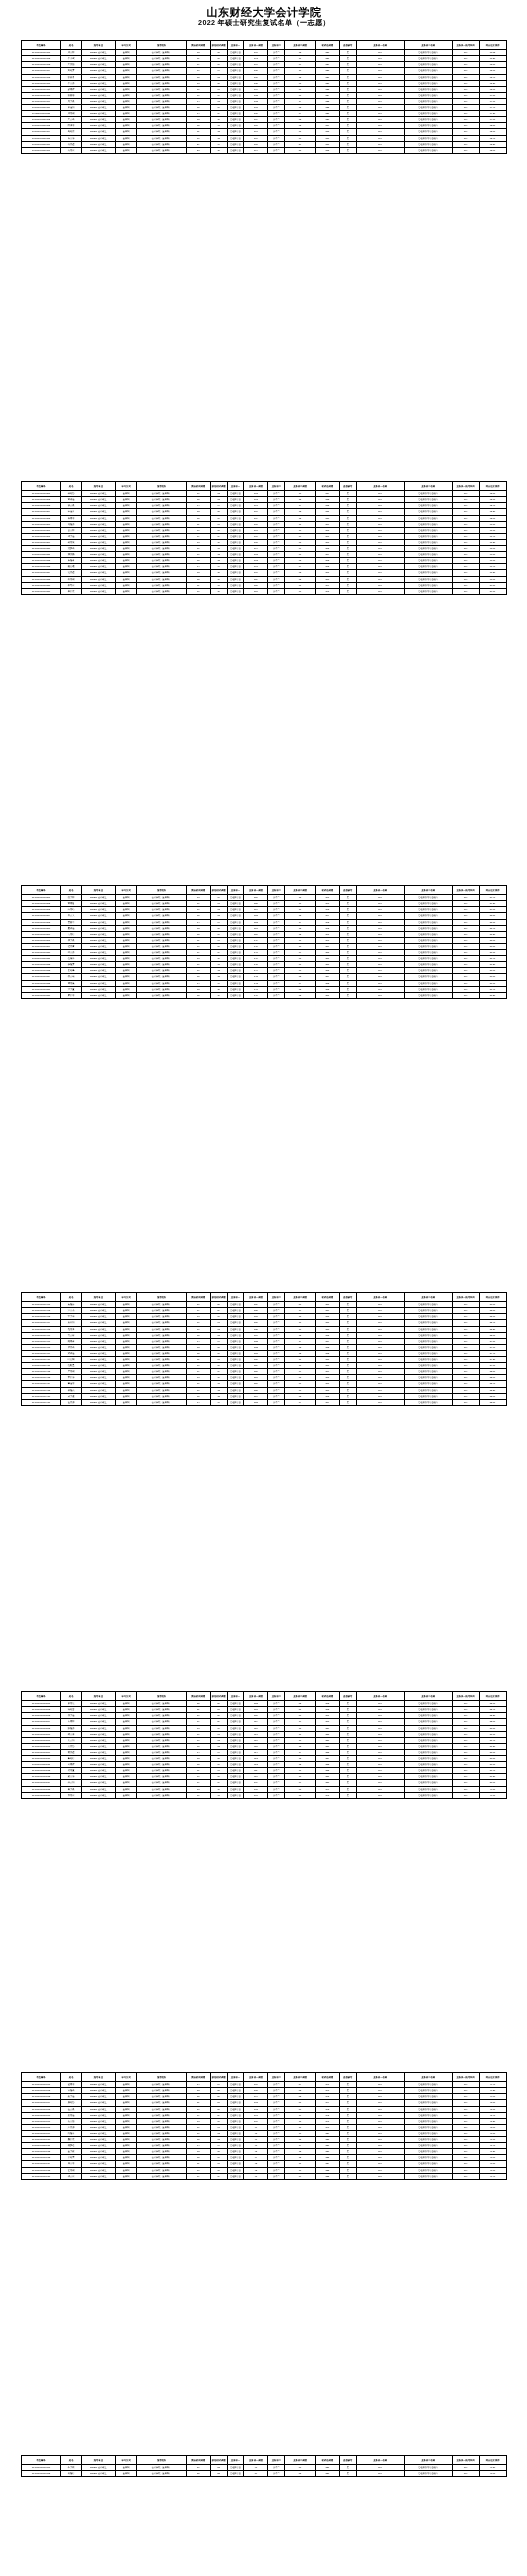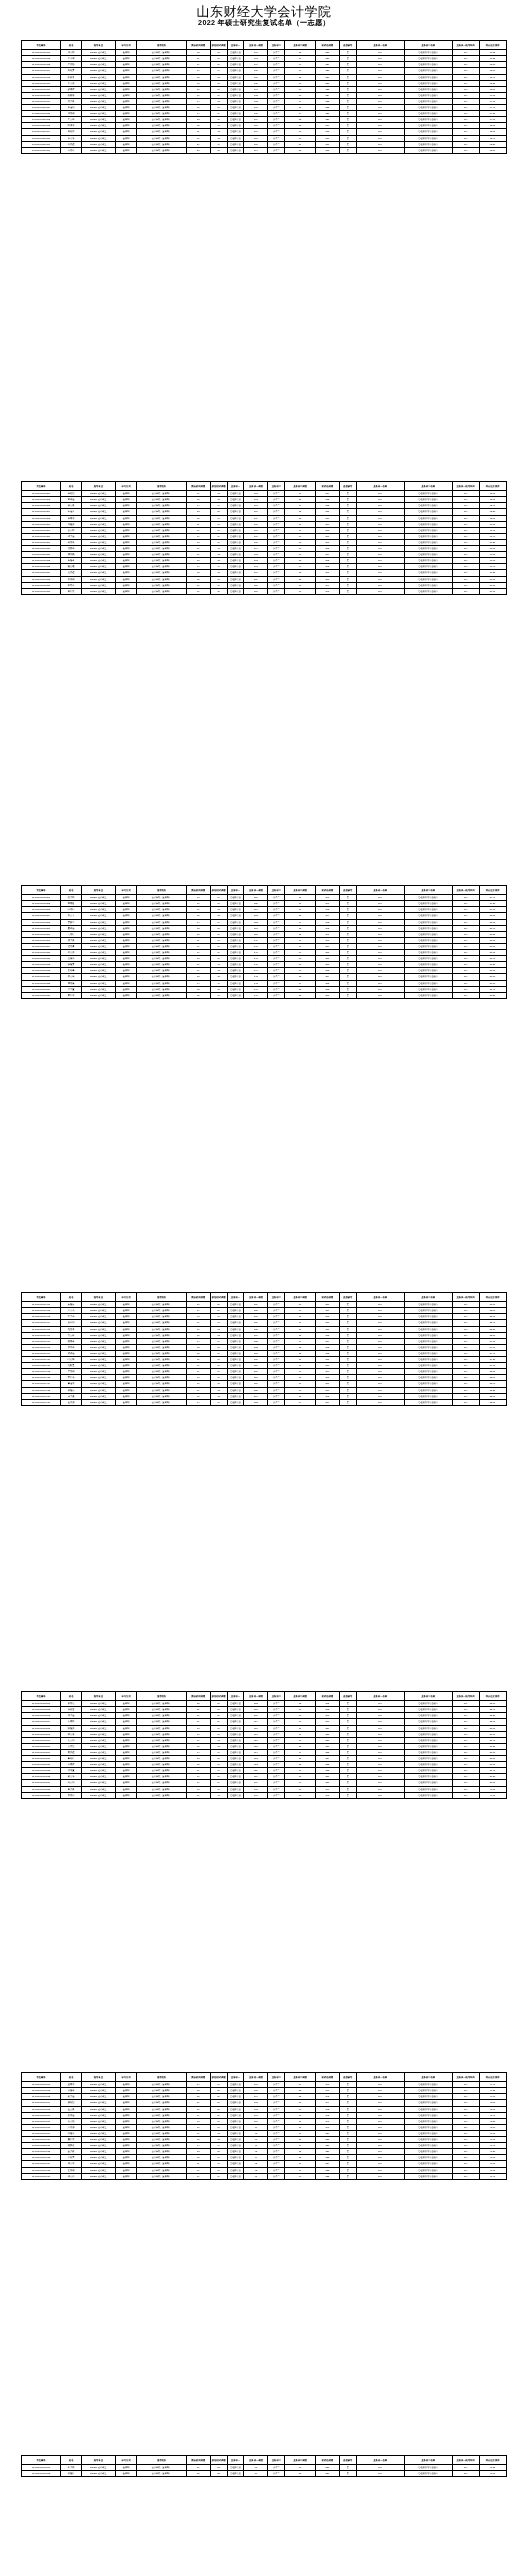--- a/index.html
+++ b/index.html
@@ -14,22 +14,22 @@
   }
   .page {
     width: 528px;
     position: relative;
   }
   .title-block {
     text-align: center;
     padding-top: 7.2px;
   }
   .title-main {
-    font-size: 13px;
-    font-weight: normal;
+    font-size: 11px;
+    font-weight: bold;
     letter-spacing: 0.5px;
     line-height: 10.3px;
   }
   .title-sub {
     font-size: 7.2px;
     font-weight: bold;
     letter-spacing: 0.3px;
     line-height: 10.3px;
     margin-top: 1px;
   }

